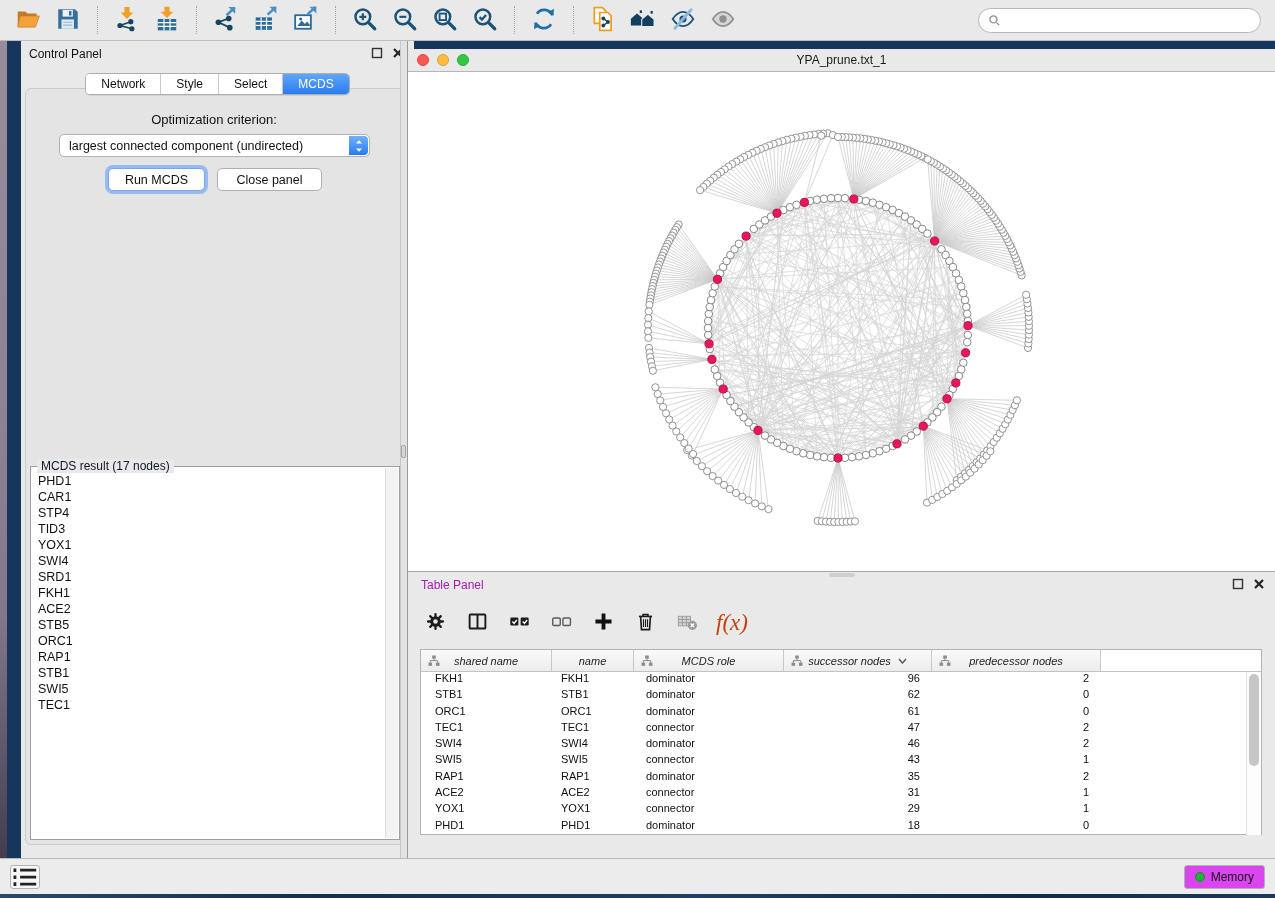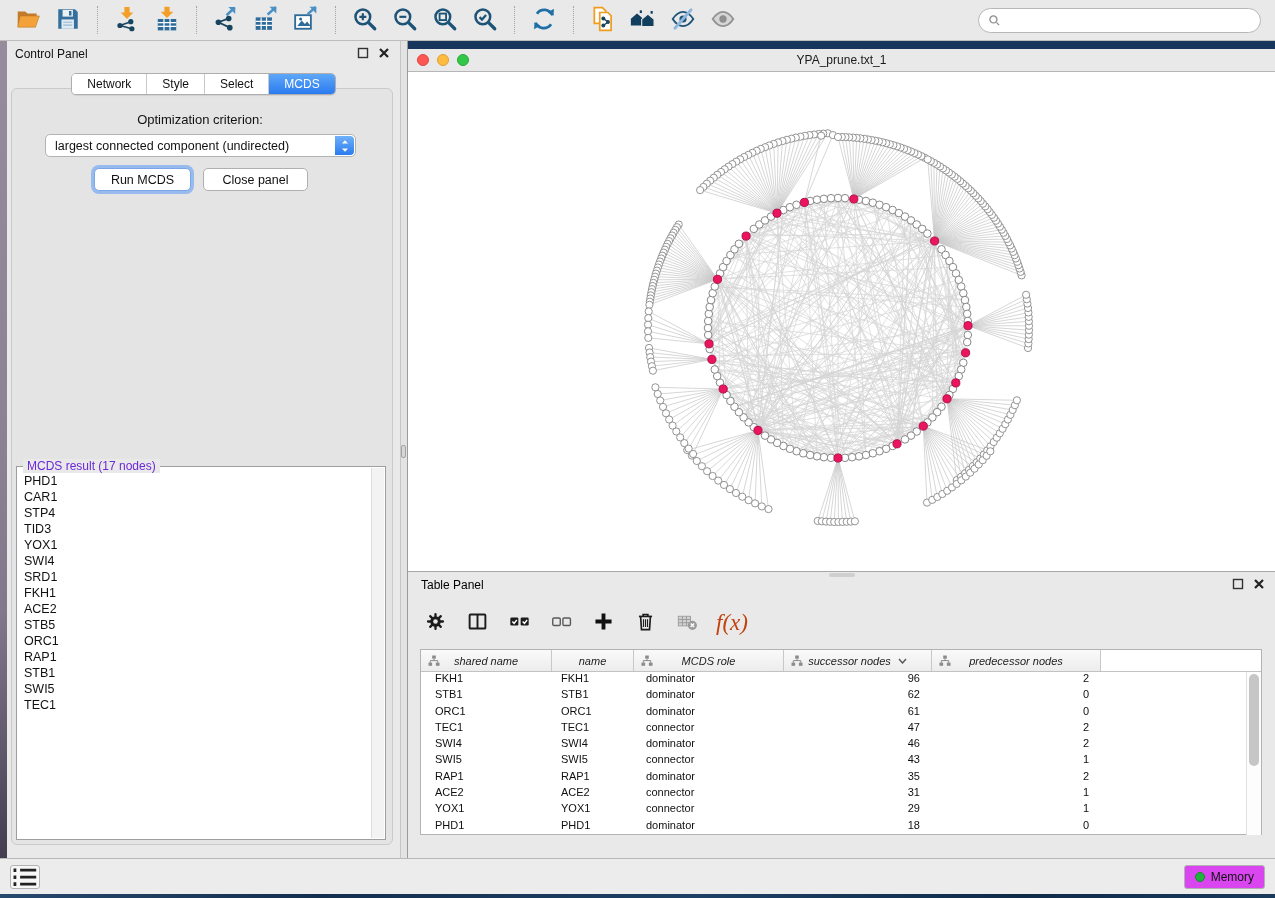--- a/index.html
+++ b/index.html
@@ -17,21 +17,21 @@
                border-radius:13px; display:flex; align-items:center; padding:0 9px; gap:6px; }
   .searchbox svg { width:13px; height:13px; flex:none; }
   .searchbox input { border:none; outline:none; width:100%; font-size:12px; background:transparent; }
 
   
   #main { position:absolute; left:0; top:41px; width:1275px; height:817px; }
   #wallpaper-left { position:absolute; left:0; top:0; width:7px; height:817px;
     background:linear-gradient(180deg,#978c9b 0%,#8e8395 45%,#83788b 70%,#5d5569 88%,#433d50 100%); }
 
   
-  #control-panel { position:absolute; left:7px; top:0; width:393px; height:817px; background:#e9e9e9; }
+  #control-panel { position:absolute; left:21px; top:0; width:393px; height:817px; background:#e9e9e9; }
   .panel-titlebar { position:relative; height:26px; display:flex; align-items:center;
                     padding-left:8px; font-size:12px; color:#111; }
   .panel-wbtns { position:absolute; right:10px; top:6px; display:flex; gap:9px; }
   .panel-wbtns span { width:12px; height:12px; display:inline-flex; cursor:pointer; }
   .cp-content-bg { position:absolute; left:4px; top:47px; width:382px; height:757px;
                    background:#e4e4e4; border:1px solid #cacaca; border-radius:6px; }
   .seg { display:flex; border:1px solid #aeaeae; border-radius:5px; overflow:hidden; background:#fff;
          height:22px; box-shadow:0 1px 1px rgba(0,0,0,.08); }
   .seg button { border:none; background:#fff; font-size:12px; color:#111; padding:0 15px;
                 border-left:1px solid #c9c9c9; cursor:pointer; }
@@ -44,21 +44,21 @@
                 padding-left:9px; font-size:12.5px; color:#111; cursor:pointer; }
   #opt-select .stepper { position:absolute; right:1px; top:1px; bottom:1px; width:19px; border-radius:0 4px 4px 0;
                 background:linear-gradient(#6fb1f9,#2a7bf0); display:flex; align-items:center; justify-content:center; }
   #btn-run { position:absolute; top:127px; left:87px; width:97px; height:23px; }
   #btn-close { position:absolute; top:127px; left:196px; width:105px; height:23px; }
   .aqua-btn { background:#fff; border:1px solid #b0b0b0; border-radius:5px; font-size:12.5px; color:#111; cursor:pointer; }
   .aqua-btn.focused { box-shadow:0 0 0 3px rgba(110,165,245,.65); border-color:#7aa6e8; }
   #mcds-box { position:absolute; left:9px; top:425px; width:370px; height:374px; background:#fff;
               border:1px solid #9e9e9e; }
   #mcds-legend { position:absolute; left:6px; top:-8px; background:#e9e9e9; padding:0 4px;
-                 font-size:12px; color:#6d28d9; }
+                 font-size:12px; color:#0f172a; }
   #mcds-list { position:absolute; left:2px; top:6px; right:16px; bottom:2px; overflow:hidden;
                font-size:12.5px; line-height:16px; color:#111; padding-left:5px; }
   #mcds-scroll { position:absolute; right:1px; top:1px; width:13px; height:calc(100% - 2px);
                  background:#f3f3f3; border-left:1px solid #ddd; }
 
   
   #v-splitter { position:absolute; left:400px; top:0; width:8px; height:817px; background:#e3e3e3;
                 border-left:1px solid #c6c6c6; border-right:1px solid #9b9b9b; cursor:col-resize; }
   #v-splitter .grip { position:absolute; top:404px; left:0px; width:5px; height:13px;
                       background:#d6d6d6; border:1px solid #a3a3a3; border-radius:2px; }
@@ -74,21 +74,21 @@
   .tl-yellow { background:#fdbc40; border:1px solid #de9f34; }
   .tl-green { background:#33c748; border:1px solid #27aa35; }
   #network-canvas { position:absolute; left:0; top:23px; width:867px; height:499px; background:#fff; }
 
   
   #table-panel { position:absolute; left:0; top:522px; width:867px; height:295px; background:#e9e9e9;
                  border-top:1px solid #a8a8a8; }
   .tp-grip { position:absolute; left:50%; top:1px; transform:translateX(-50%); width:26px; height:4px;
              background:#cfcfcf; border-radius:2px; }
   .tp-titlebar { position:relative; height:26px; display:flex; align-items:center; padding-left:13px;
-                 font-size:12px; color:#000000; }
+                 font-size:12px; color:#a21caf; }
   .tp-toolbar { position:absolute; left:14px; top:28px; height:46px; display:flex; align-items:center; gap:16px; }
   .ttbtn { width:26px; height:26px; border:none; background:none; display:flex; align-items:center;
            justify-content:center; cursor:pointer; }
   .ttbtn svg { width:21px; height:21px; }
   .ttbtn.fx { font-family:Liberation Serif, serif; font-style:italic; font-size:23px; color:#c2410c; width:auto; }
   .tp-table { position:absolute; left:12px; top:77px; width:842px; height:186px; background:#fff;
               border:1px solid #b3b3b3; }
   .tp-head { display:flex; height:22px; border-bottom:1px solid #c2c2c2; background:linear-gradient(#fafafa,#ececec); }
   .tp-head .hcell { position:relative; display:flex; align-items:center; justify-content:center; gap:4px;
                     border-right:1px solid #c8c8c8; font-size:11px; color:#222; cursor:pointer;font-style:italic; }

